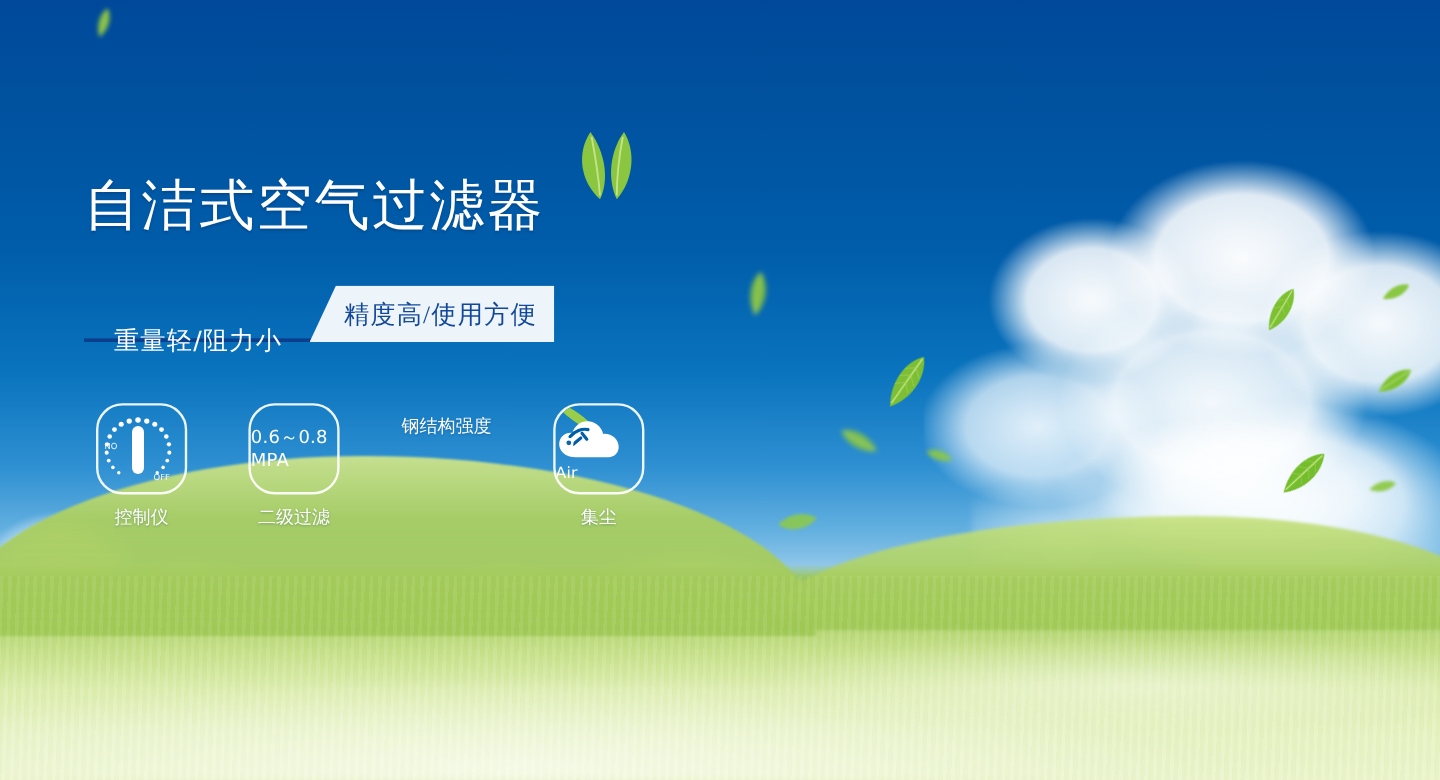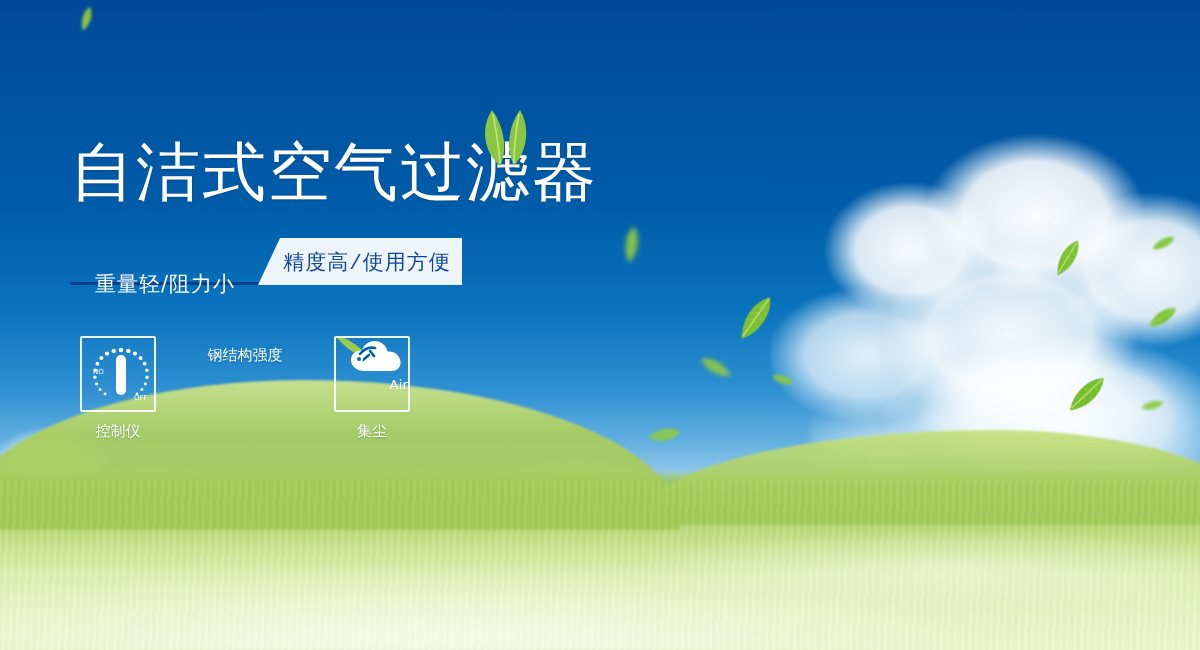--- a/index.html
+++ b/index.html
@@ -125,26 +125,26 @@
     opacity:.7;
   }
 
   
   .leaf { position:absolute; pointer-events:none; }
   .leaf svg { display:block; width:100%; height:100%; }
 
   
   #title-block { position:absolute; left:70px; top:140px; }
   #main-title {
-    font-size:64px;
+    font-size:46px;
     line-height:64px;
     color:#ffffff;
     font-weight:300;
     letter-spacing:2px;
-    font-family:Liberation Sans, sans-serif;
+    font-family:Liberation Serif, serif;
     text-shadow:0 1px 2px rgba(0,30,70,.25);
     white-space:nowrap;
   }
 
   
   #title-sprout { position:absolute; left:400px; top:-32px; width:70px; height:60px; }
 
   
   #subtitle-bar {
     position:absolute; left:70px; top:238px;
@@ -164,37 +164,37 @@
   #subtitle-right {
     position:relative;
     flex:1;
     background:rgba(255,255,255,.93);
     display:flex; align-items:center; justify-content:center;
     color:#12489b; font-size:21px; letter-spacing:1px;
     white-space:nowrap;
     clip-path:polygon(22px 0, 100% 0, 100% 100%, 0 100%);
     margin-left:-2px;
     padding-left:14px;
-    font-family:Liberation Mono, monospace;
+    font-family:Liberation Serif, serif;
     text-align:center;
   }
 
   
   #features {
     position:absolute; left:80px; top:336px;
     display:flex; gap:51px;
   }
   .feature { width:76px; }
   .feature-box {
     width:76px; height:76px;
     border:2px solid rgba(255,255,255,.92);
-    border-radius:2px;
+    border-radius:22px;
     position:relative;
     display:flex; flex-direction:column;
-    align-items:flex-end; justify-content:center;
+    align-items:flex-start; justify-content:center;
     color:#ffffff;
     overflow:hidden;
   }
   .feature-text {
     font-size:15px; line-height:19px; text-align:center;
     font-family:"DejaVu Sans","Liberation Sans",sans-serif;
     letter-spacing:.2px;
     white-space:nowrap;
   }
   .feature-label {
@@ -348,28 +348,35 @@
             <circle cx="17" cy="53" r="1.4"></circle>
           </g>
           <rect x="28" y="14" width="10" height="40" rx="5" fill="#ffffff"></rect>
           <text x="5" y="33" font-family="DejaVu Sans, sans-serif" font-size="7" fill="#ffffff" opacity=".95">NO</text>
           <text x="46" y="59" font-family="DejaVu Sans, sans-serif" font-size="7" fill="#ffffff" opacity=".95">OFF</text>
         </svg>
       </div>
       <div class="feature-label">控制仪</div>
     </div>
 
+    <div class="feature">
+      <div class="feature-box">
+        <div class="feature-text">0.6～0.8</div>
+        <div class="feature-text">MPA</div>
+      </div>
+      <div class="feature-label">二级过滤</div>
+    </div>
 
 
     <div class="feature">
       <div class="feature-label">钢结构强度</div>
     </div>
 
     <div class="feature">
-      <div class="feature-box" style="justify-content:flex-start;">
+      <div class="feature-box" style="justify-content:flex-start;padding-top:10px;">
         <div style="position:absolute;left:-4px;top:-6px;width:46px;height:40px;pointer-events:none;">
           <svg viewBox="0 0 46 40">
               <path d="M2 2 C16 6 30 16 42 30 C28 26 12 16 2 2 Z" fill="#9ace4a"></path>
             </svg>
         </div>
         <svg width="60" height="36" viewBox="0 0 60 36" style="position:relative;">
           <path d="M17 33 C8 33 3 28 3 22 C3 16 8 12 14 12.6 C15.6 7 20.6 3 26.6 3 C33 3 38.4 7.6 39.6 13.6 C46.6 13 52.6 18 52.6 24.6 C52.6 29.4 49 33 44.2 33 Z" fill="#ffffff"></path>
           <g fill="none" stroke="#005daa" stroke-width="2.6" stroke-linecap="round">
             <path d="M12 16 C16 11 22 9 27 10"></path>
             <path d="M15 22 L21 17"></path>

